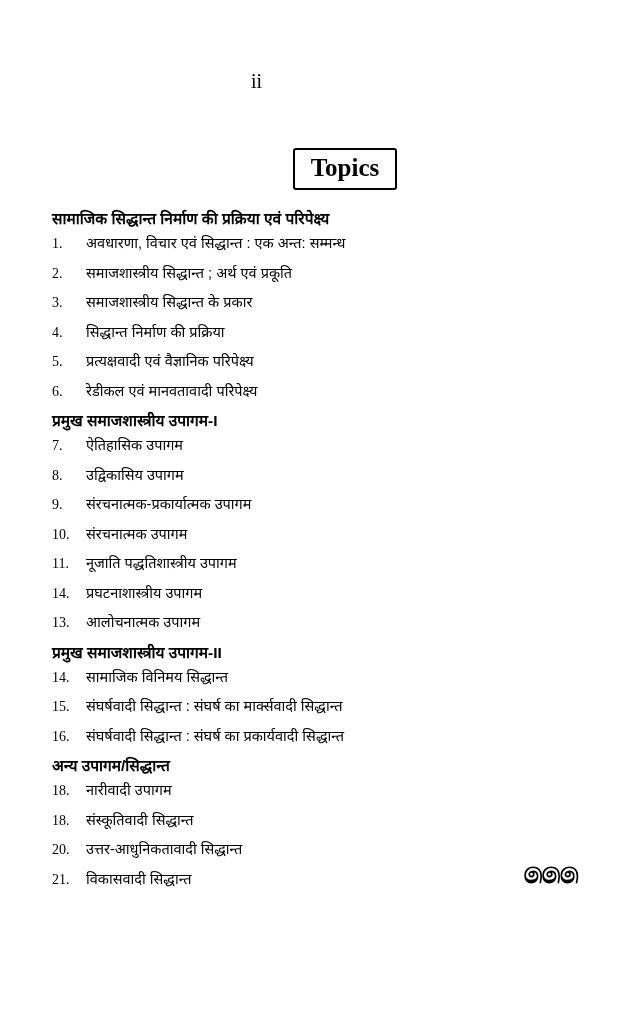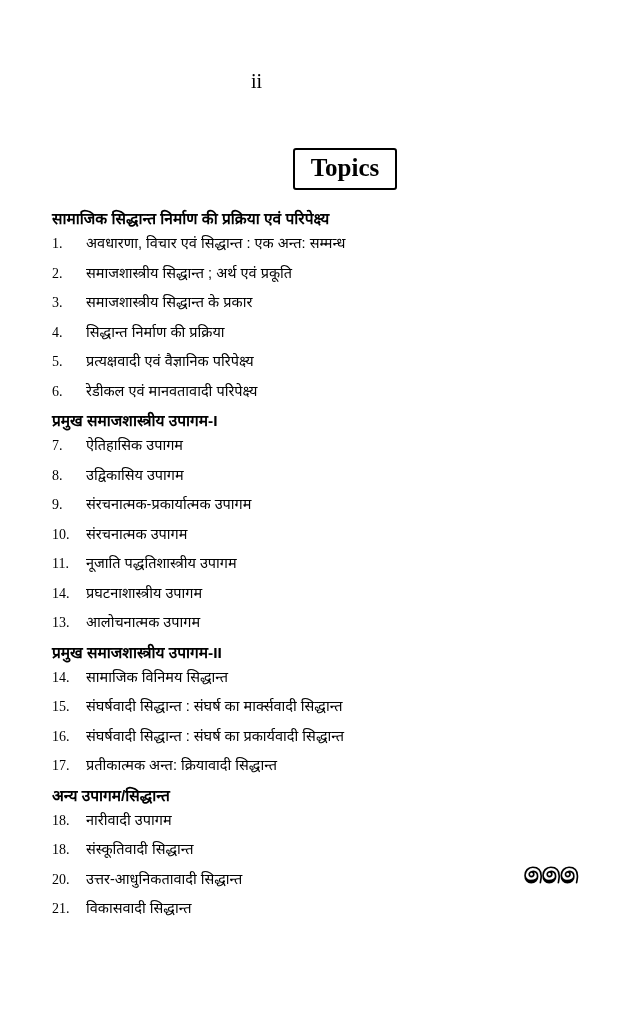--- a/index.html
+++ b/index.html
@@ -166,24 +166,20 @@
       <span class="entry-text">सामाजिक विनिमय सिद्धान्त</span>
     </div>
     <div class="entry">
       <span class="entry-num">15.</span>
       <span class="entry-text">संघर्षवादी सिद्धान्त : संघर्ष का मार्क्सवादी सिद्धान्त</span>
     </div>
     <div class="entry">
       <span class="entry-num">16.</span>
       <span class="entry-text">संघर्षवादी सिद्धान्त : संघर्ष का प्रकार्यवादी सिद्धान्त</span>
     </div>
-    <div class="entry">
-      <span class="entry-num">17.</span>
-      <span class="entry-text">प्रतीकात्मक अन्त: क्रियावादी सिद्धान्त</span>
-    </div>
 
     <div class="section-head">अन्य उपागम/सिद्धान्त</div>
     <div class="entry">
       <span class="entry-num">18.</span>
       <span class="entry-text">नारीवादी उपागम</span>
     </div>
     <div class="entry">
       <span class="entry-num">18.</span>
       <span class="entry-text">संस्कूतिवादी सिद्धान्त</span>
     </div>

